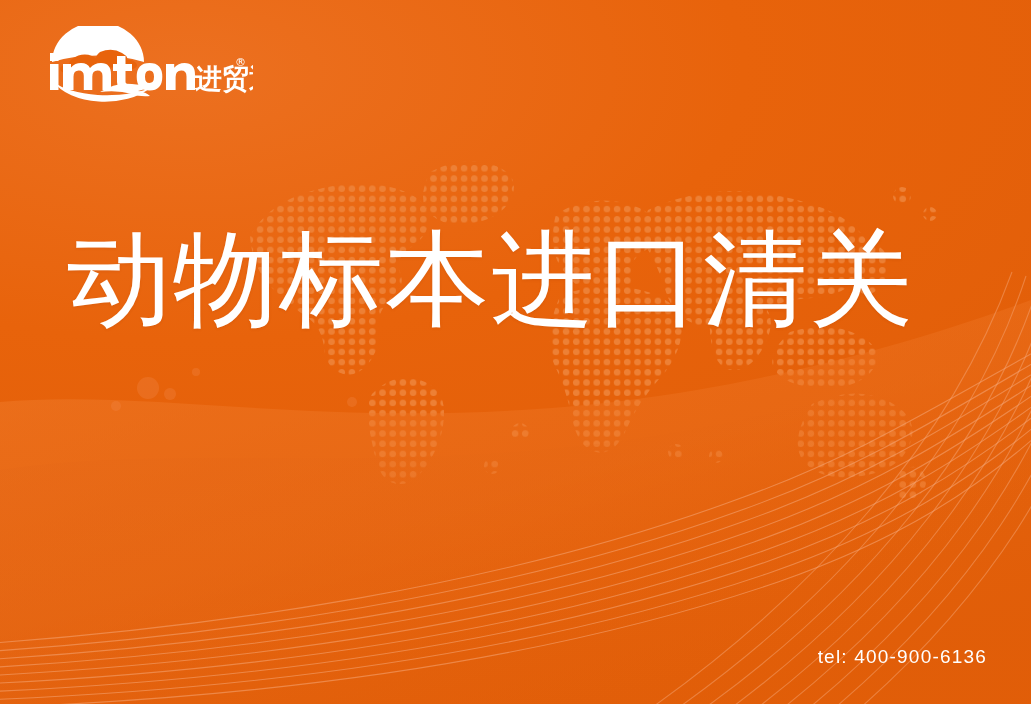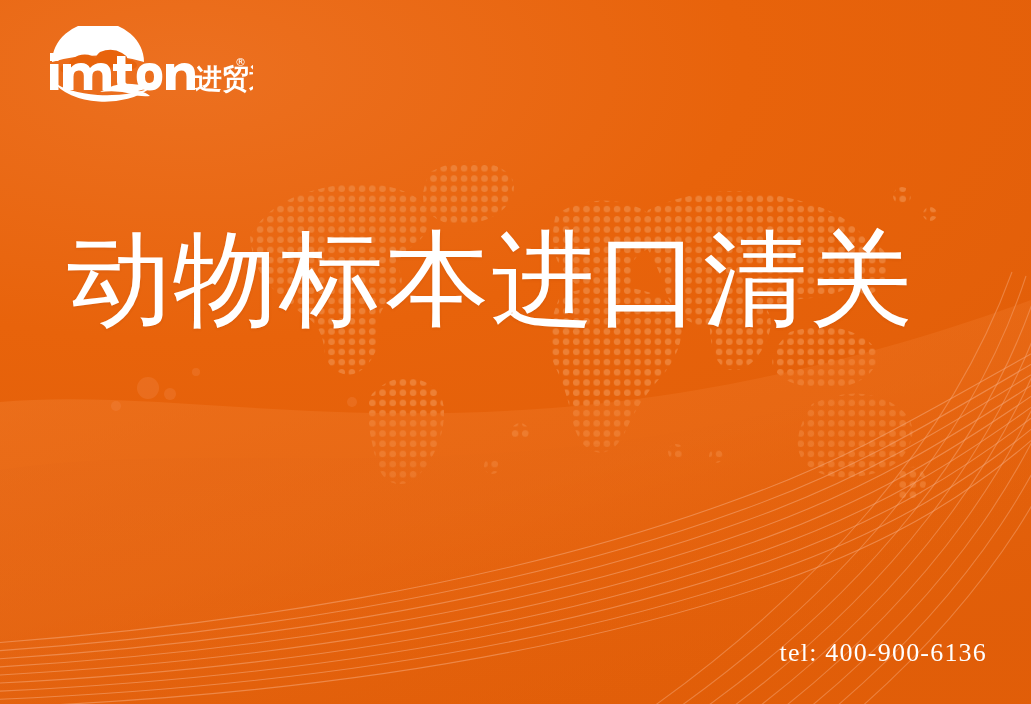--- a/index.html
+++ b/index.html
@@ -40,23 +40,23 @@
     font-weight:400;
     letter-spacing:2px;
     font-family:"DejaVu Sans","Liberation Sans",sans-serif;
     text-shadow:0 1px 3px rgba(120,45,0,.12);
   }
   #headline .hl-line{display:block;white-space:nowrap;}
   
   #tel{
     position:absolute;right:44px;bottom:36px;
     color:#ffffff;
-    font-size:26px;
+    font-size:19px;
     letter-spacing:1.2px;
-    font-family:Liberation Serif, serif;
+    font-family:Liberation Sans, sans-serif;
     white-space:nowrap;
   }
 </style>
 </head>
 <body>
 
 <div id="banner">
 
   <div class="layer" id="bg-base"></div>
 

